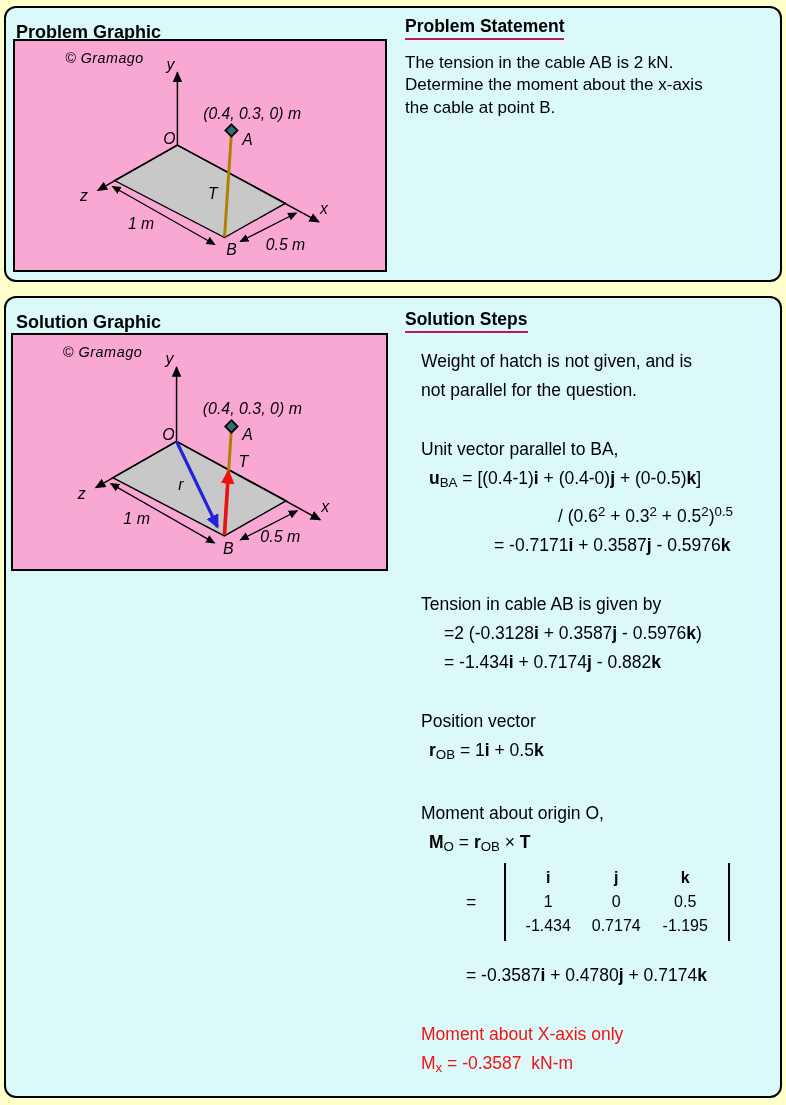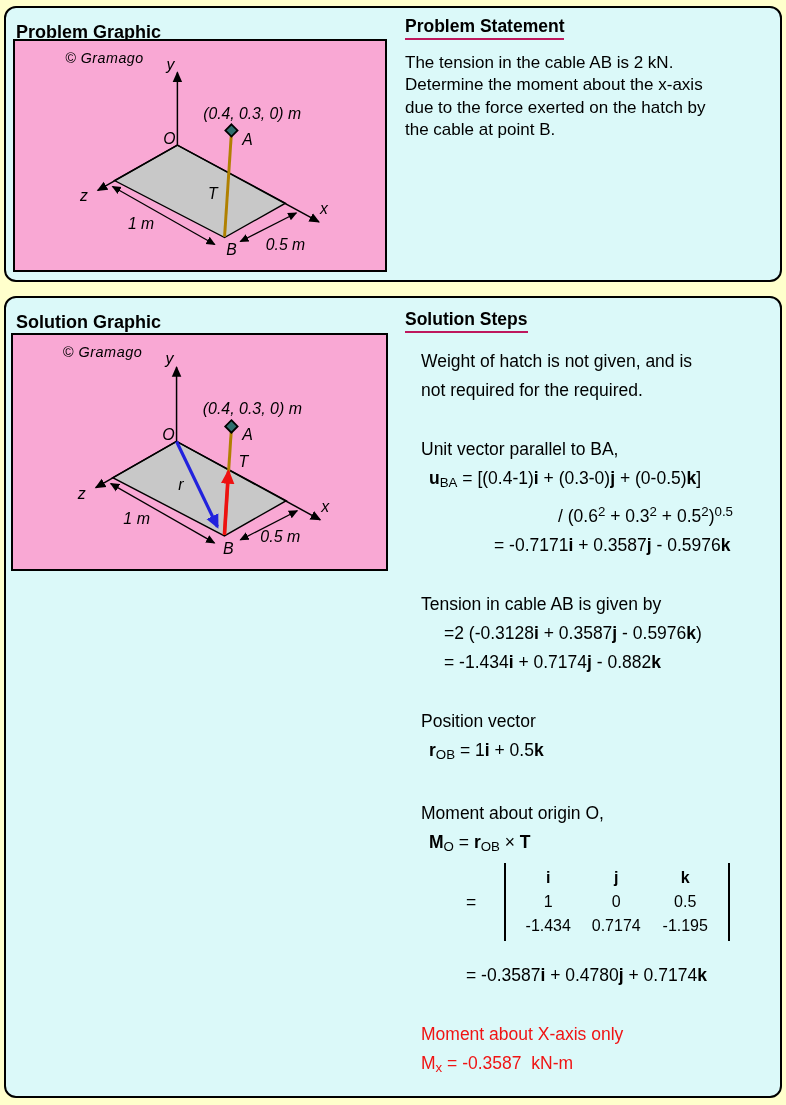--- a/index.html
+++ b/index.html
@@ -89,21 +89,20 @@
       <text x="127" y="191" text-anchor="middle">1 m</text>
       <text x="274" y="213" text-anchor="middle">0.5 m</text>
     </svg>
   </div>
 
   <div class="text-col tc-problem">
     <h3 class="col-heading">Problem Statement</h3>
     <div class="statement" id="statement-lines">
         <div class="line">The tension in the cable AB is 2 kN.</div>
         <div class="line">Determine the moment about the x-axis</div>
-        <div class="line">due to the force exerted on the hatch by</div>
         <div class="line">the cable at point B.</div>
       </div>
   </div>
 </section>
 
 <section class="panel panel-solution">
   <h2 class="panel-title">Solution Graphic</h2>
 
   <div class="graphic-box gb-solution">
     <svg viewBox="0 0 374 233" preserveAspectRatio="none">
@@ -141,25 +140,25 @@
       <text x="124" y="188" text-anchor="middle">1 m</text>
       <text x="268" y="206" text-anchor="middle">0.5 m</text>
     </svg>
   </div>
 
   <div class="text-col tc-solution">
     <h3 class="col-heading">Solution Steps</h3>
     <div class="steps" id="steps">
         <div class="para">
           <div class="line" style="padding-left: 0px;"><span>Weight of hatch is not given, and is</span></div>
-          <div class="line" style="padding-left: 0px;"><span>not required for the required.</span></div>
+          <div class="line" style="padding-left: 0px;"><span>not parallel for the question.</span></div>
         </div>
         <div class="para">
           <div class="line" style="padding-left: 0px;"><span>Unit vector parallel to BA,</span></div>
-          <div class="line" style="padding-left: 8px;"><b>u</b><sub>BA</sub><span> = [(0.4-1)</span><b>i</b><span> + (0.3-0)</span><b>j</b><span> + (0-0.5)</span><b>k</b><span>]</span></div>
+          <div class="line" style="padding-left: 8px;"><b>u</b><sub>BA</sub><span> = [(0.4-1)</span><b>i</b><span> + (0.4-0)</span><b>j</b><span> + (0-0.5)</span><b>k</b><span>]</span></div>
           <div class="line" style="padding-left: 137px;"><span>/ (0.6</span><sup>2</sup><span> + 0.3</span><sup>2</sup><span> + 0.5</span><sup>2</sup><span>)</span><sup>0.5</sup></div>
           <div class="line" style="padding-left: 73px;"><span>= -0.7171</span><b>i</b><span> + 0.3587</span><b>j</b><span> - 0.5976</span><b>k</b></div>
         </div>
         <div class="para">
           <div class="line" style="padding-left: 0px;"><span>Tension in cable AB is given by</span></div>
           <div class="line" style="padding-left: 23px;"><span>=2 (-0.3128</span><b>i</b><span> + 0.3587</span><b>j</b><span> - 0.5976</span><b>k</b><span>)</span></div>
           <div class="line" style="padding-left: 23px;"><span>= -1.434</span><b>i</b><span> + 0.7174</span><b>j</b><span> - 0.882</span><b>k</b></div>
         </div>
         <div class="para">
           <div class="line" style="padding-left: 0px;"><span>Position vector</span></div>

